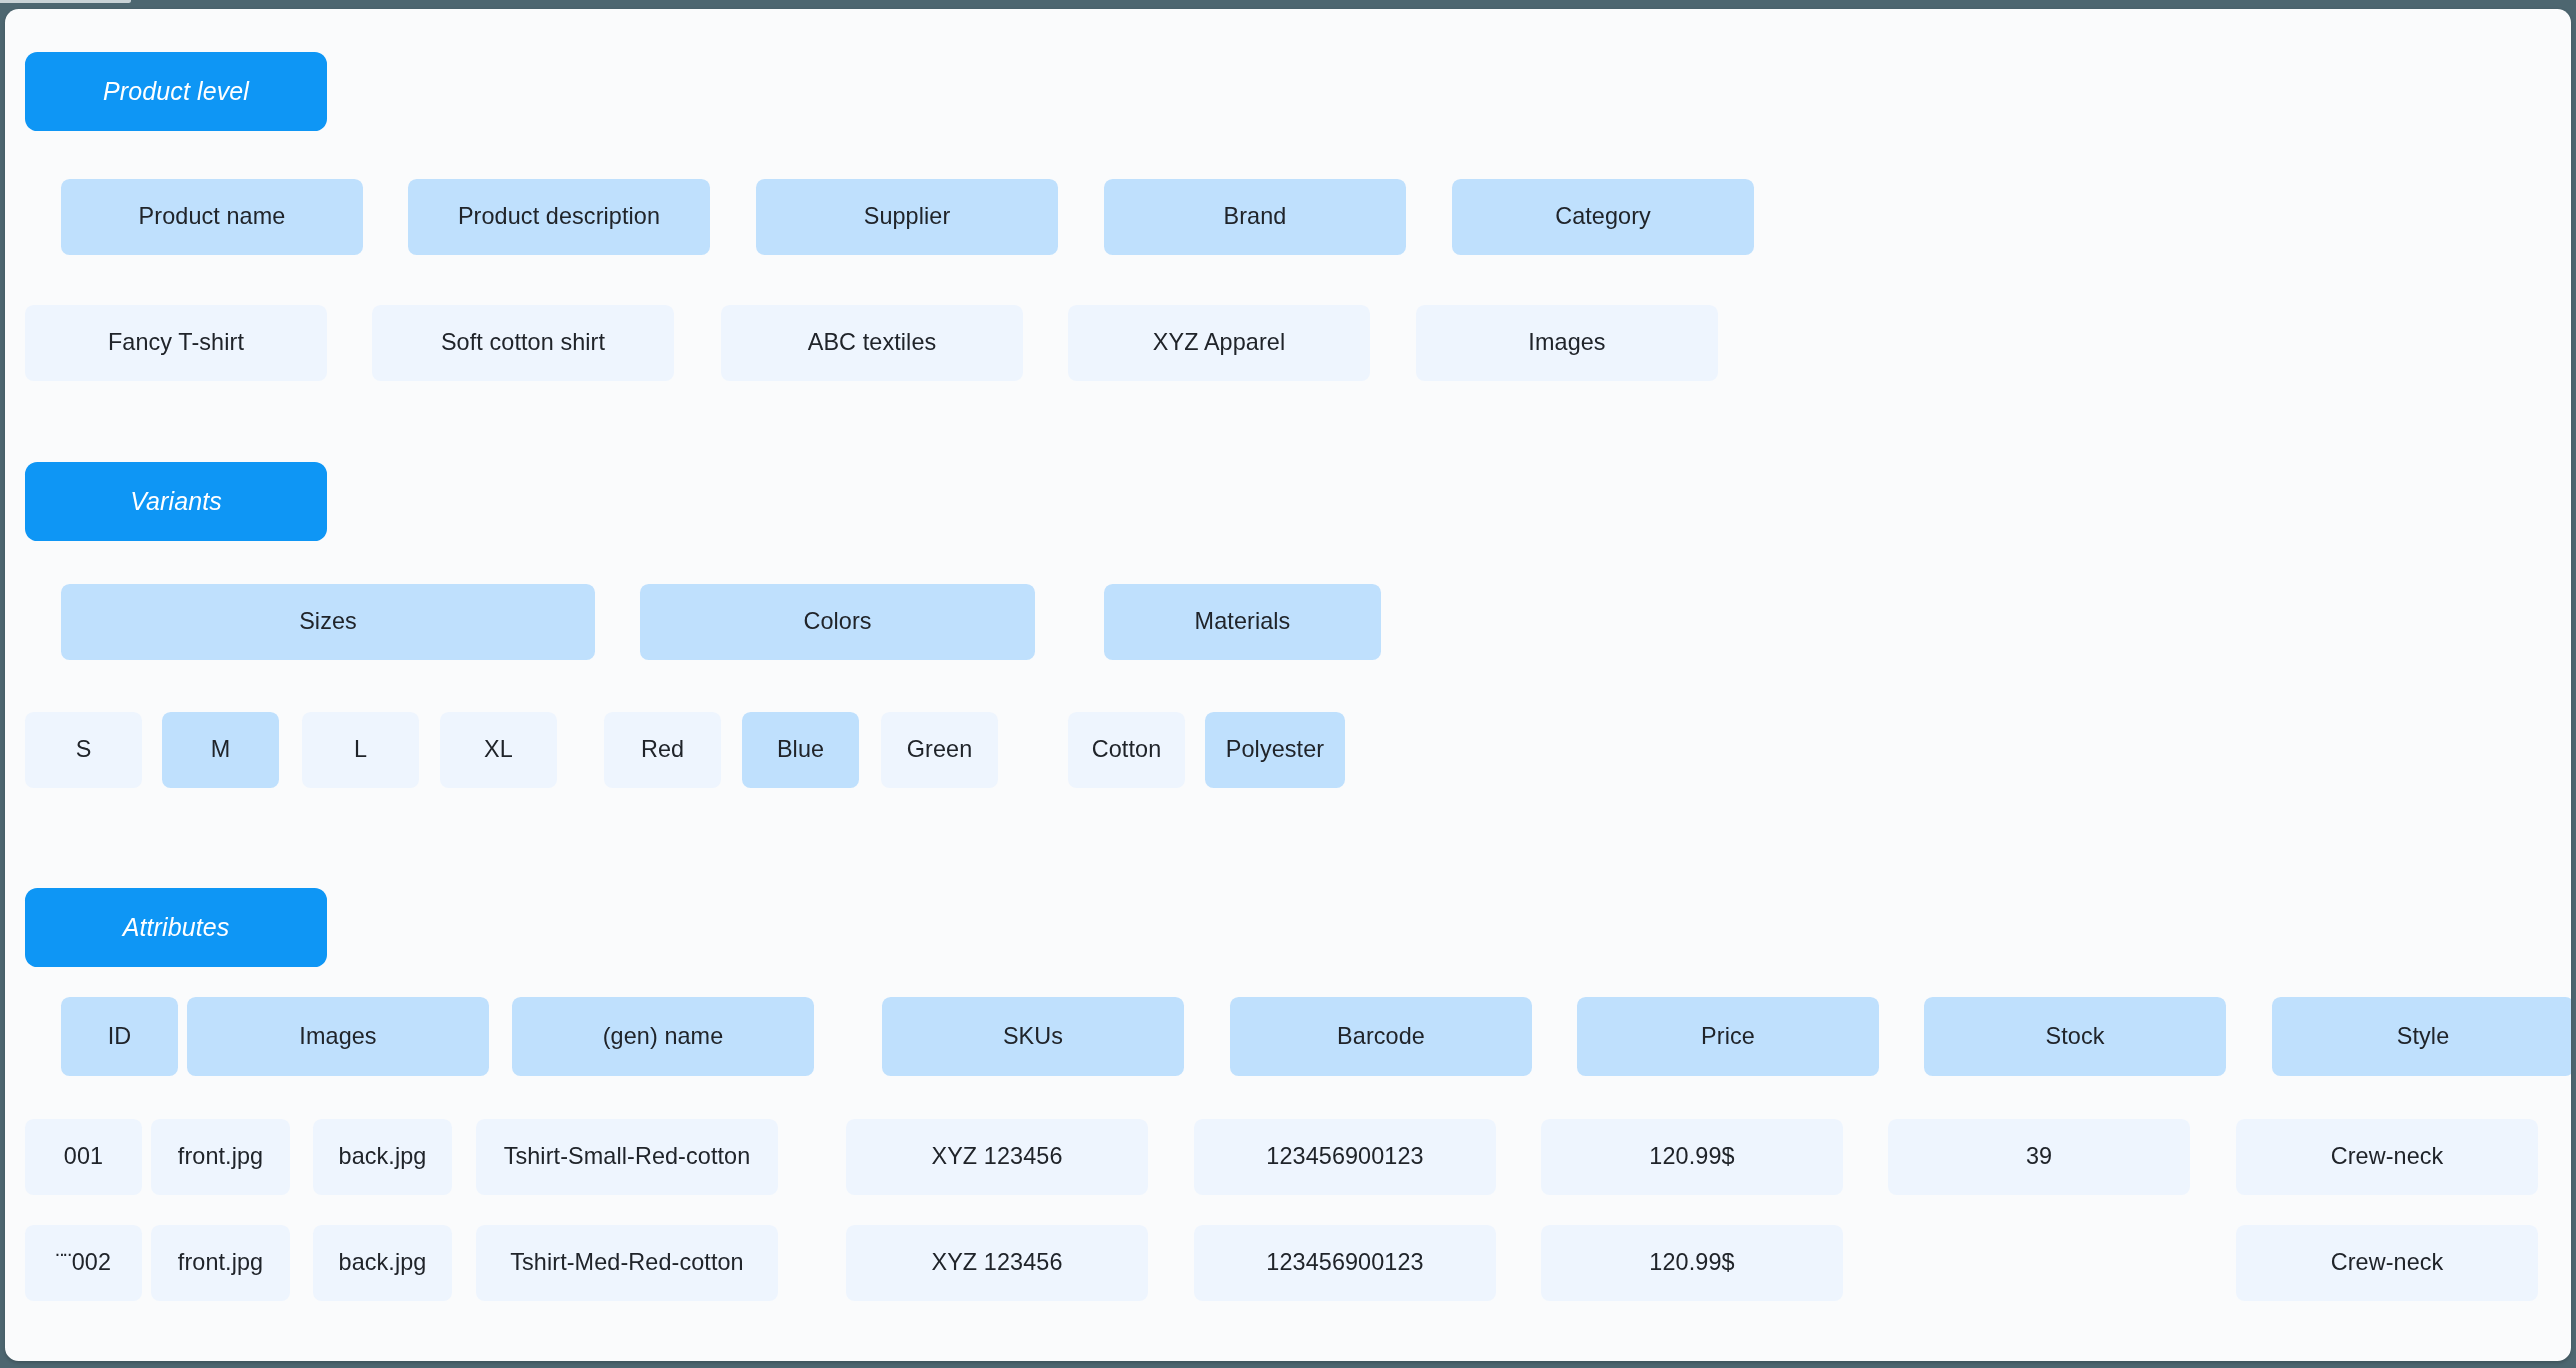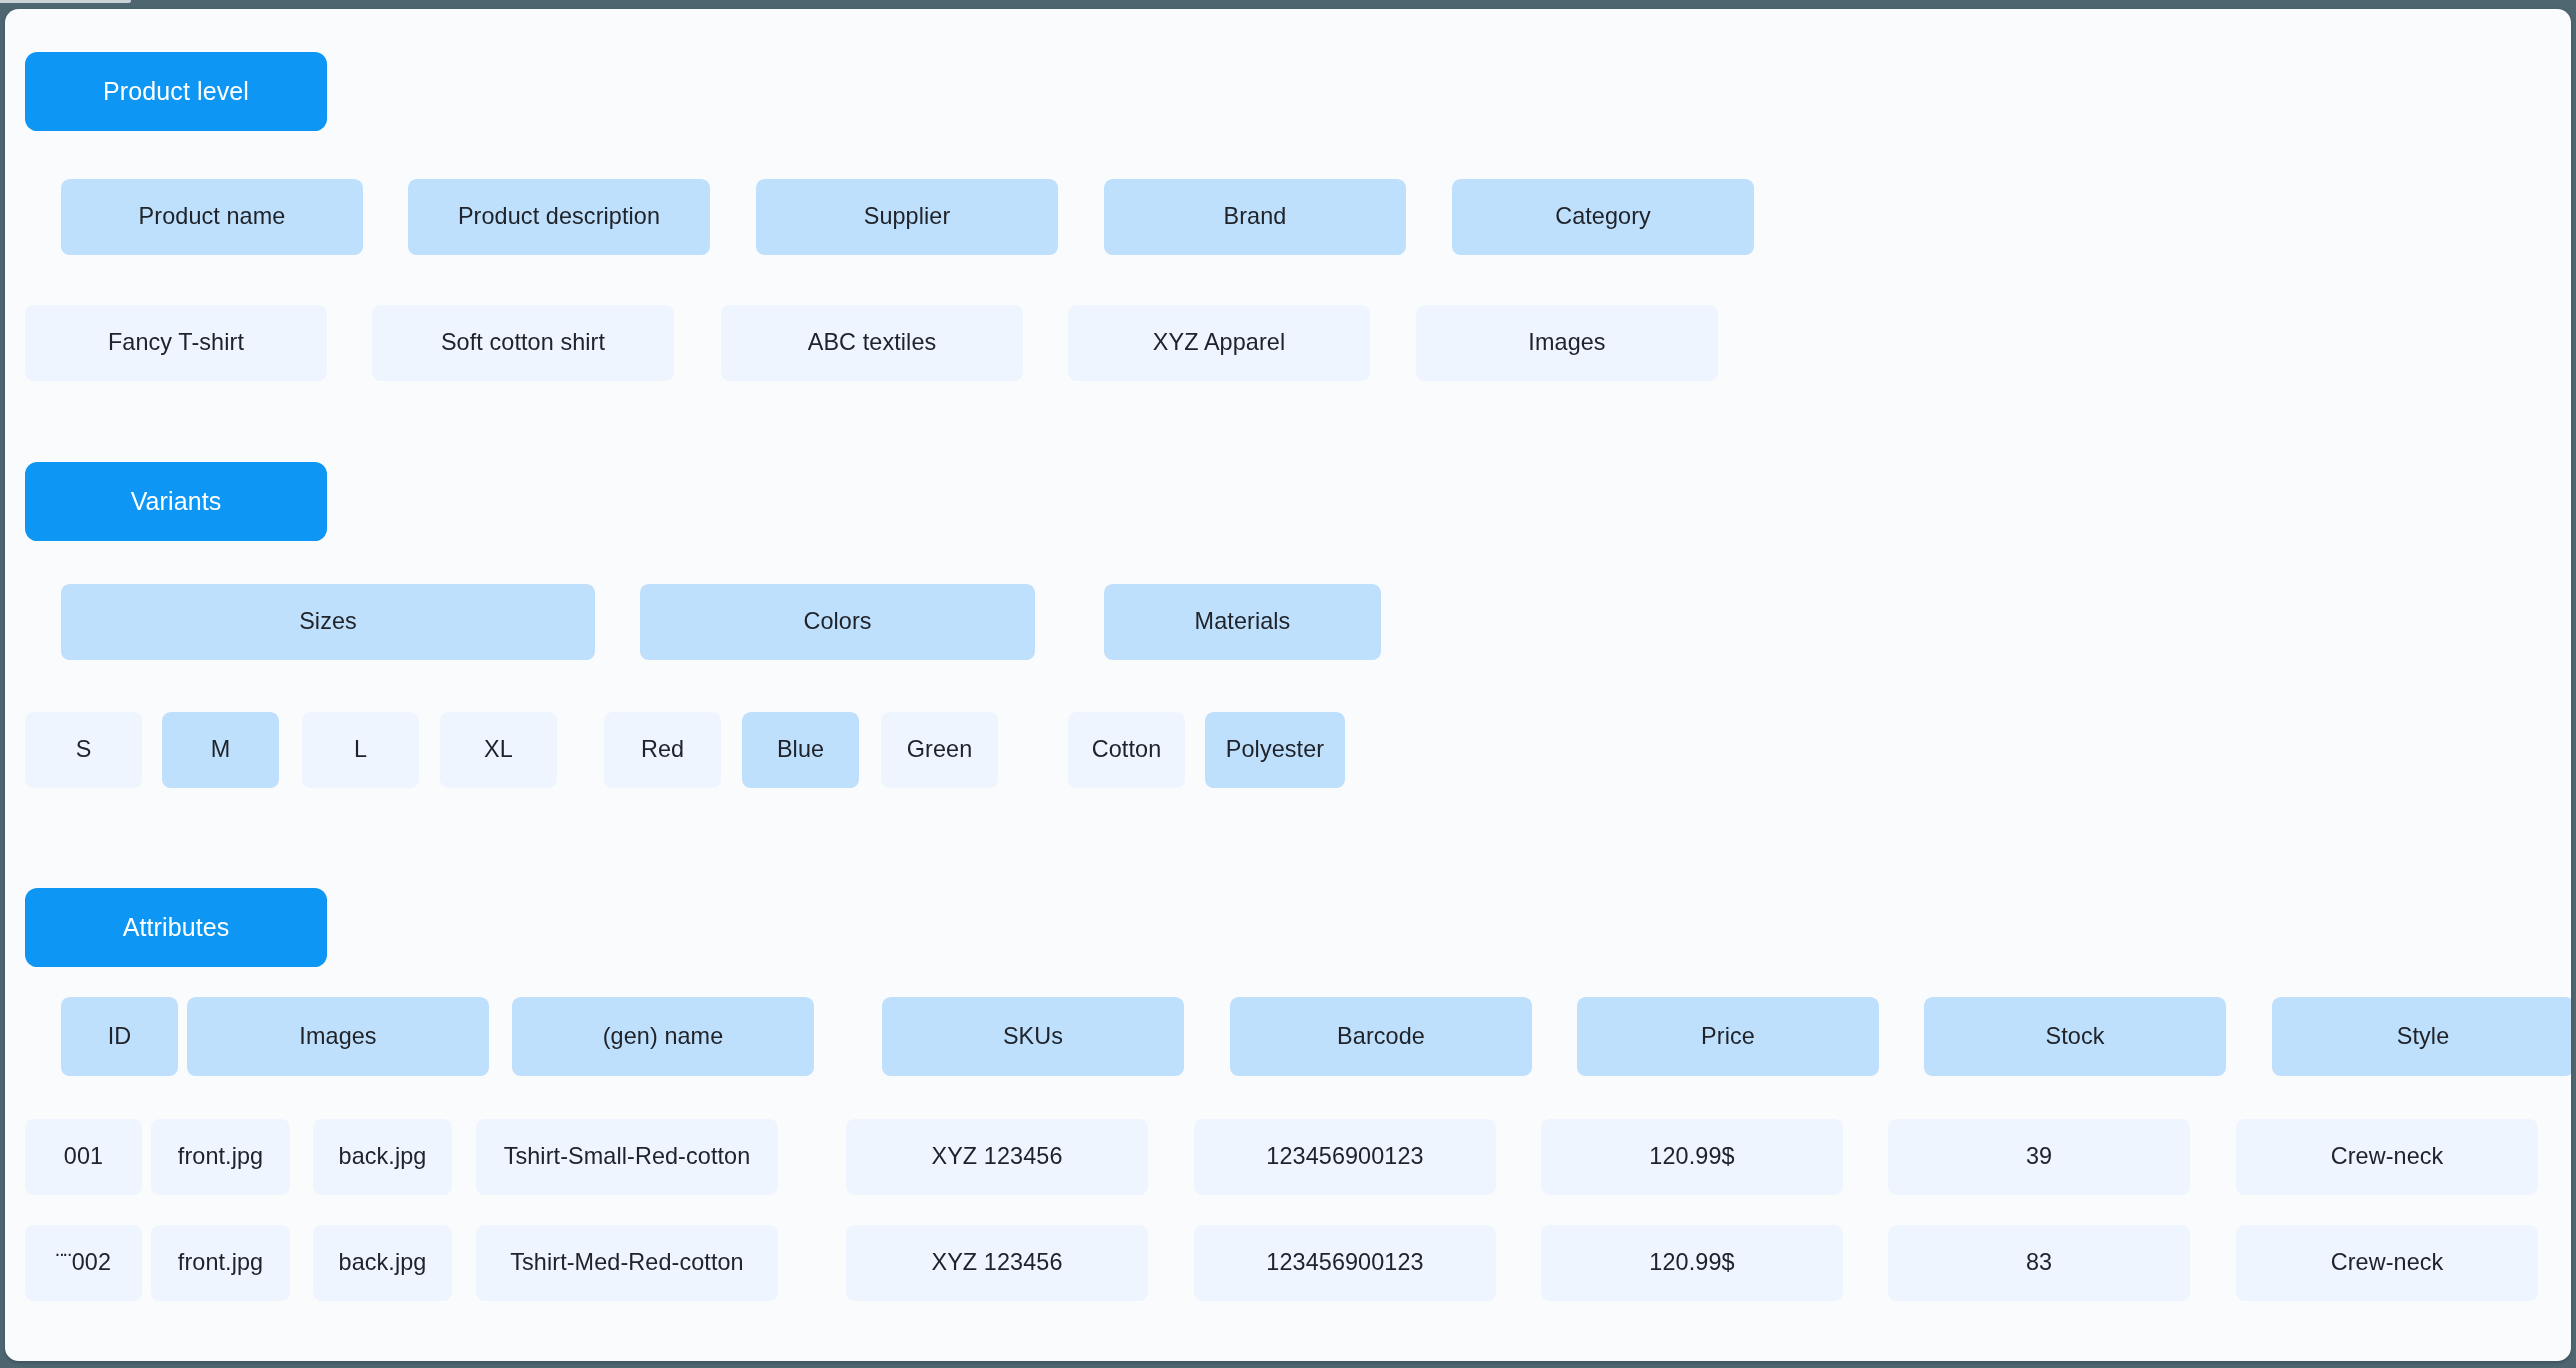--- a/index.html
+++ b/index.html
@@ -66,20 +66,21 @@
     line-height: 1.15;
     letter-spacing: 0.1px;
     white-space: nowrap;
   }
 
   .chip.section {
     background: #0e96f5;
     color: #ffffff;
     border-radius: 12.3px;
     font-size: 25px;
+    font-style: italic;
   }
 
   .chip.header {
     background: #bfe0fd;
     margin-left: 36px;
   }
 
   .chip.value {
     background: #eef5fe;
   }
@@ -139,17 +140,16 @@
       <div class="chip value" style="left: 1536px; top: 1110px; width: 302px; height: 76px;">120.99$</div>
       <div class="chip value" style="left: 1883px; top: 1110px; width: 302px; height: 76px;">39</div>
       <div class="chip value" style="left: 2231px; top: 1110px; width: 302px; height: 76px;">Crew-neck</div>
       <div class="chip value" style="left: 20px; top: 1216px; width: 117px; height: 76px;">¨¨002</div>
       <div class="chip value" style="left: 146px; top: 1216px; width: 139px; height: 76px;">front.jpg</div>
       <div class="chip value" style="left: 308px; top: 1216px; width: 139px; height: 76px;">back.jpg</div>
       <div class="chip value" style="left: 471px; top: 1216px; width: 302px; height: 76px;">Tshirt-Med-Red-cotton</div>
       <div class="chip value" style="left: 841px; top: 1216px; width: 302px; height: 76px;">XYZ 123456</div>
       <div class="chip value" style="left: 1189px; top: 1216px; width: 302px; height: 76px;">123456900123</div>
       <div class="chip value" style="left: 1536px; top: 1216px; width: 302px; height: 76px;">120.99$</div>
-      <div class="chip value" style="left: 1883px; top: 1216px; width: 302px; height: 76px;">83</div>
       <div class="chip value" style="left: 2231px; top: 1216px; width: 302px; height: 76px;">Crew-neck</div>
     </div>
 </div>
 
 
 </body></html>

